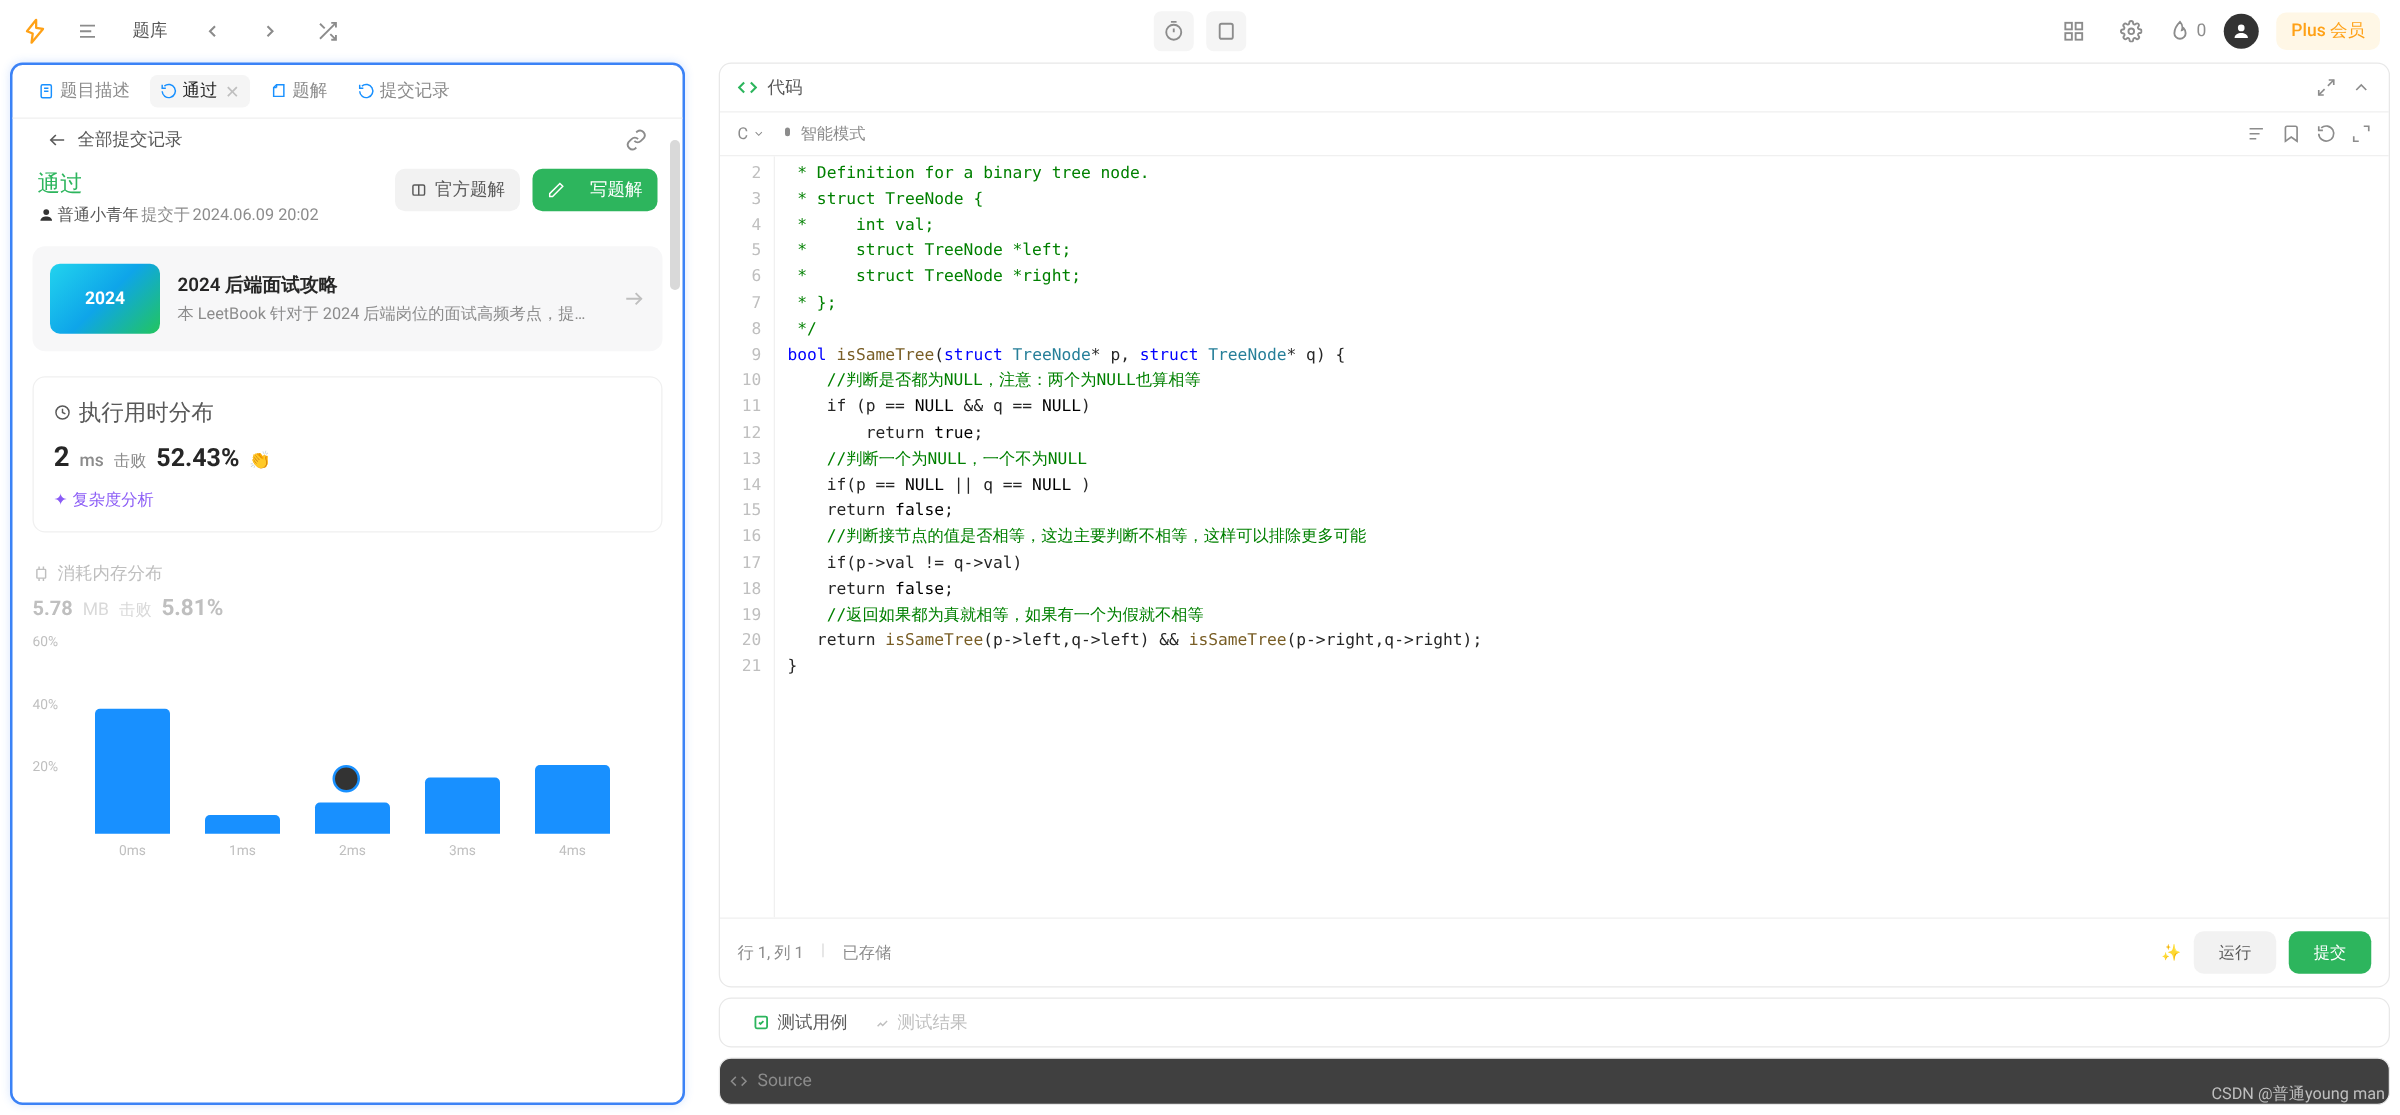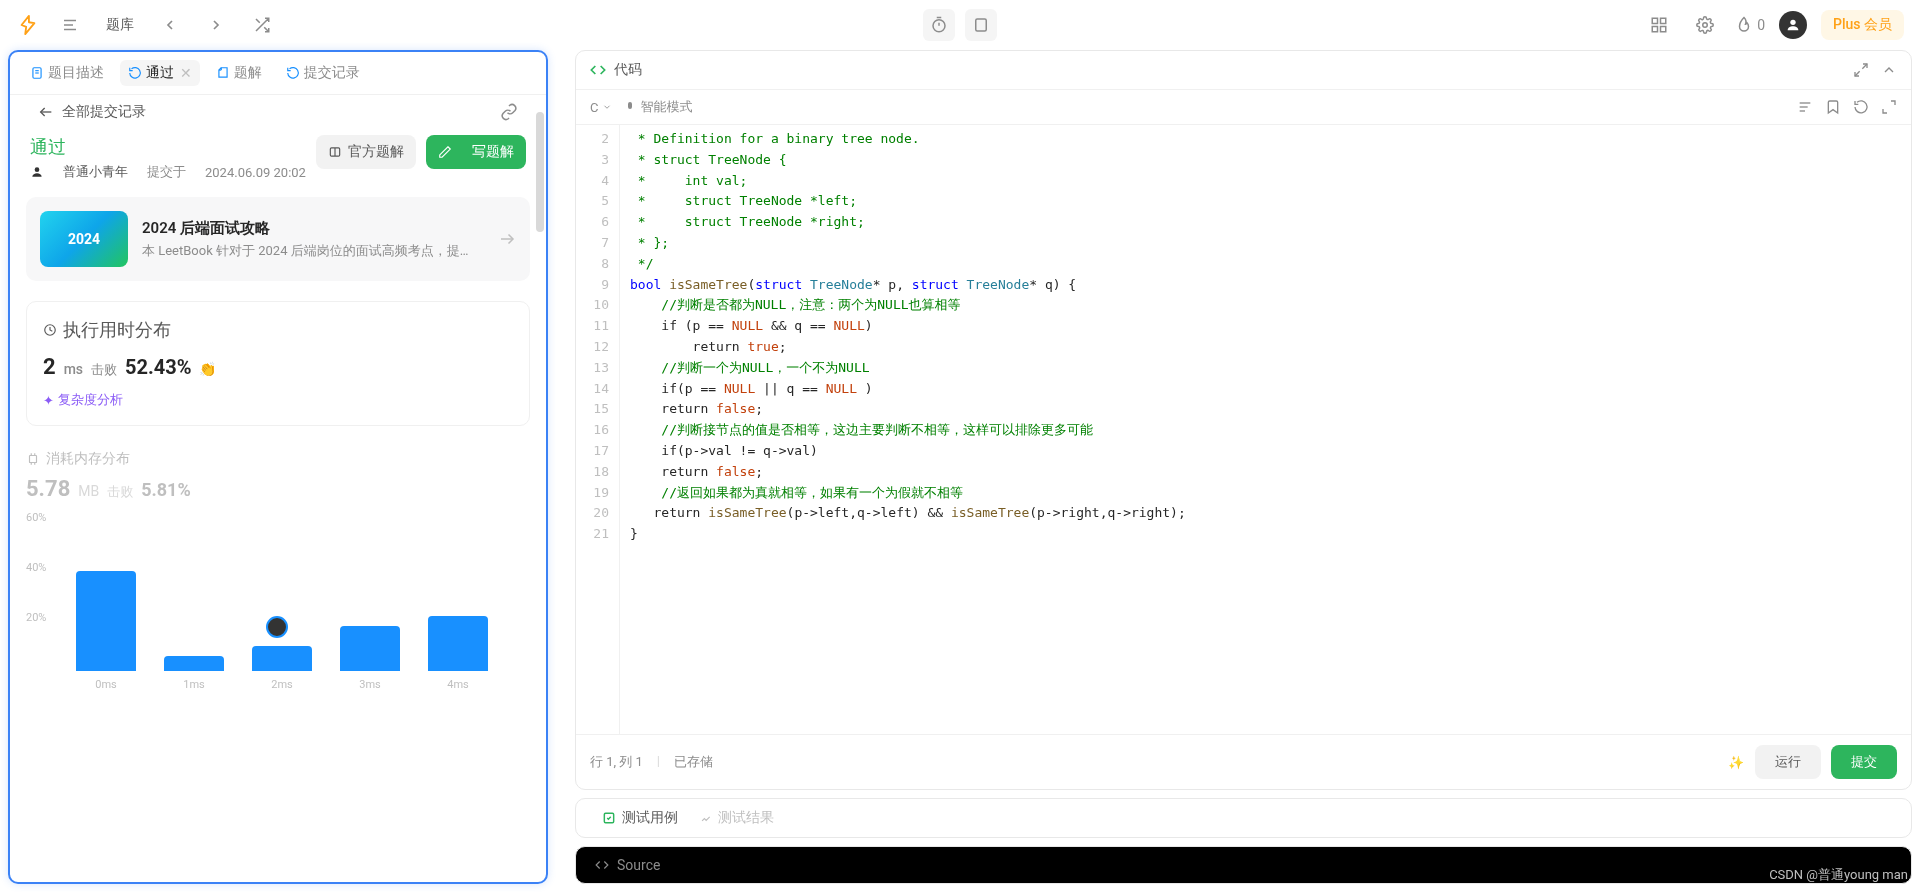--- a/index.html
+++ b/index.html
@@ -17,40 +17,40 @@
 .main { display: flex; height: 842px; gap: 8px; padding: 0 8px 8px 8px; }
 .left-panel { width: 540px; border: 2px solid #3b82f6; border-radius: 10px; display: flex; flex-direction: column; background: #fff; box-shadow: 0 0 8px rgba(59,130,246,0.2); position: relative;}
 .tabs { display: flex; align-items: center; padding: 8px 12px; border-bottom: 1px solid #f0f0f0; gap: 8px; }
 .tab { display: flex; align-items: center; gap: 4px; padding: 4px 8px; color: #8c8c8c; cursor: pointer; }
 .tab.active { color: #262626; font-weight: 500; background:#f5f5f5; border-radius:6px; padding: 4px 8px 4px 8px;}
 .tab .close { margin-left: 2px; color: #bfbfbf; }
 .subheader { display: flex; align-items: center; justify-content: space-between; padding: 8px 28px; }
 .subheader-left {display:flex;align-items:center;gap:8px; color:#595959;}
 .status-row { padding: 6px 20px; display:flex; justify-content:space-between; align-items:flex-start;}
 .status-text { color: #2db55d; font-size: 18px; font-weight: 500; }
-.submit-meta { display:flex; align-items:center; gap:19px; color:#8c8c8c; font-size:13px; margin-top:4px;}
+.submit-meta { display:flex; align-items:center; gap:2px; color:#8c8c8c; font-size:13px; margin-top:4px;}
 .btns { display:flex; gap:10px; }
 .btn-sec { background:#f2f2f2; color:#595959; padding:8px 12px; border-radius:8px; display:flex;align-items:center;gap:6px; cursor:pointer;}
 .btn-pri { background:#2db55d; color:#fff; padding:8px 12px; border-radius:8px; display:flex;align-items:center;gap:20px; cursor:pointer;}
 .card { margin: 10px 16px; background: #f7f7f8; border-radius: 10px; padding: 14px; display:flex; align-items:center; gap:14px; cursor:pointer;}
 .card-img { width: 88px; height: 56px; border-radius: 8px; background: linear-gradient(135deg,#22d3ee 0%,#0ea5e9 50%,#22c55e 100%); display:flex;align-items:center;justify-content:center; color:#fff; font-weight:700; font-size:14px;}
 .card-title { font-weight: 600; font-size: 15px; color:#262626; margin-bottom:4px;}
 .card-desc { color:#8c8c8c; font-size:13px;}
 .card-arrow {margin-left:auto; color:#bfbfbf;}
 .stats-card { margin: 10px 16px; border:1px solid #f0f0f0; border-radius:10px; padding:16px;}
 .stats-title { display:flex; align-items:center; gap:6px; color:#595959; font-size:18px; margin-bottom:12px;}
 .stats-big { display:flex; align-items:baseline; gap:8px; margin-bottom:8px;}
 .stats-val { font-size:22px; font-weight:700; color:#262626;}
 .stats-unit { color:#8c8c8c; font-weight:500;}
 .stats-sub { color:#8c8c8c; font-size:13px;}
 .stats-pct { font-size:20px; font-weight:700; color:#262626;}
 .complexity { display:inline-flex; align-items:center; gap:4px; color:#8b5cf6; font-size:13px; margin-top:4px;}
 .mem-title { display:flex;align-items:center;gap:6px; color:#bfbfbf; margin:14px 16px 8px 16px;}
 .mem-row { display:flex; align-items:baseline; gap:8px; margin:0 16px 10px 16px;}
-.mem-val { font-size:22px; font-weight:700; color:#bfbfbf;}
+.mem-val { font-size:16px; font-weight:700; color:#bfbfbf;}
 .mem-unit { color:#d9d9d9;}
 .mem-pct {font-size:18px; font-weight:700; color:#bfbfbf;}
 .chart { margin: 0 16px; padding-top:10px; height:180px; position:relative;}
 .chart-y { position:absolute; left:0; color:#bfbfbf; font-size:11px;}
 .chart-bars { position:absolute; left:50px; right:0; bottom:20px; top:0; display:flex; align-items:flex-end; gap:28px;}
 .bar { flex:1; background:#1890ff; border-radius:4px 4px 0 0; max-width:60px;}
 .chart-x { position:absolute; left:50px; right:0; bottom:0; display:flex; gap:28px;}
 .chart-x span { flex:1; text-align:center; color:#bfbfbf; font-size:11px; max-width:60px;}
 .marker { position:absolute; width:22px; height:22px; border:2px solid #1890ff; border-radius:50%; background:#333;}
 .right-panel { flex:1; display:flex; flex-direction:column; gap:8px;margin-left:19px;}
@@ -62,30 +62,30 @@
 .code-toolbar { display:flex; align-items:center; justify-content:space-between; padding:8px 14px; border-bottom:1px solid #f0f0f0; font-size:13px; color:#8c8c8c;}
 .code-toolbar-left { display:flex; align-items:center; gap:12px;}
 .code-toolbar-right { display:flex; gap:12px;}
 .editor { flex:1; display:flex; font-family: "SF Mono", Consolas, monospace; font-size:13px; line-height:1.6; overflow:auto;}
 .gutter { width:44px; text-align:right; padding:4px 10px 4px 4px; color:#bfbfbf; user-select:none; border-right:1px solid #f0f0f0;}
 .codearea { flex:1; padding:4px 10px; white-space:pre;}
 .kw { color:#0000ff;}
 .type { color:#267f99;}
 .fn { color:#795e26;}
 .com { color:#008000;}
-.const { color:#c2410c;}
+.const { color:#000000;}
 .code-status { padding:10px 14px; border-top:1px solid #f0f0f0; display:flex; align-items:center; justify-content:space-between; color:#8c8c8c; font-size:13px;}
 .run-btns { display:flex; gap:10px; align-items:center;}
 .btn-run { background:#f2f2f2; padding:8px 20px; border-radius:8px; color:#595959; cursor:pointer;}
 .btn-sub { background:#2db55d; padding:8px 20px; border-radius:8px; color:#fff; cursor:pointer;}
 .test-panel { border:1px solid #e8e8e8; border-radius:10px; background:#fff;padding-left:12px;}
 .test-header { display:flex; align-items:center; padding:10px 14px; gap:20px;}
 .test-tab { display:flex; align-items:center; gap:6px; color:#595959;}
 .test-tab.inactive { color:#bfbfbf;}
-.source-panel { border:1px solid #e8e8e8; border-radius:10px; background:#000000; padding:10px 19px; display:flex; align-items:center; gap:8px; color:#8c8c8c;}
+.source-panel { border:1px solid #e8e8e8; border-radius:10px; background:#404040; padding:10px 8px; display:flex; align-items:center; gap:8px; color:#8c8c8c;}
 .watermark { position:fixed; bottom:8px; right:12px; color:#bfbfbf; font-size:13px;}
 .scrollbar-track {position:absolute; right:2px; top:60px; bottom:10px; width:8px; background:transparent;}
 .scrollbar-thumb {position:absolute; top:0; width:8px; height:120px; background:#d9d9d9; border-radius:4px;}
 svg { display:block;}
 </style>
 </head>
 <body>
 
 <div class="topbar">
   <div class="topbar-left">

